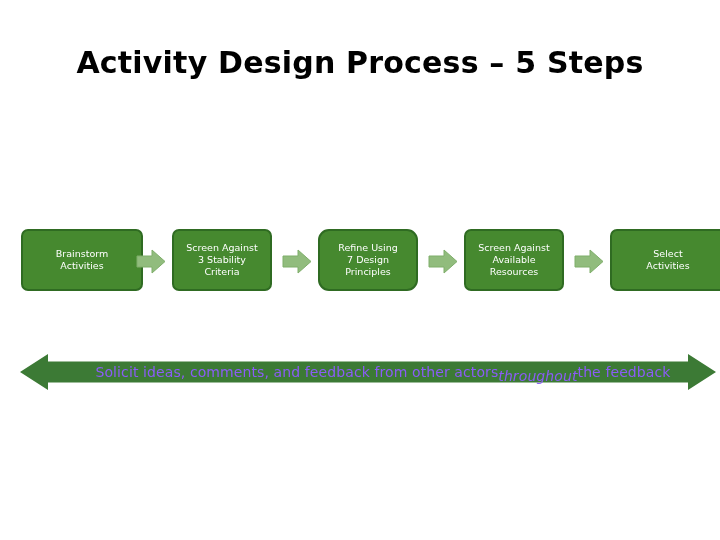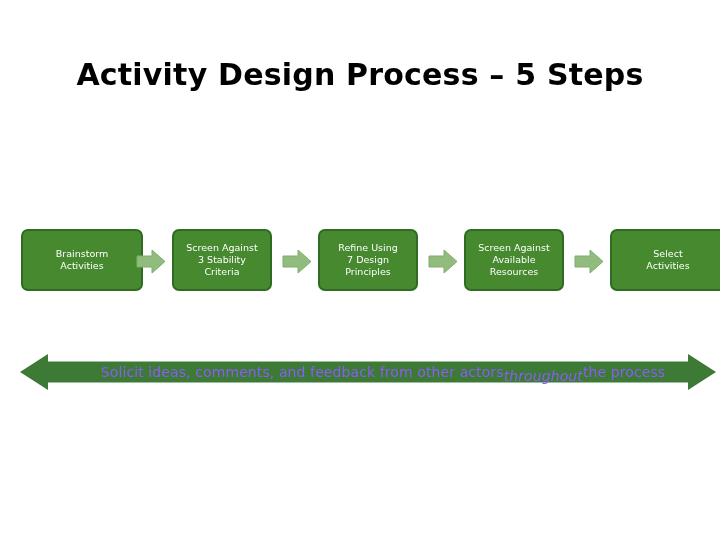--- a/index.html
+++ b/index.html
@@ -30,21 +30,20 @@
     top: 44px;
     width: 720px;
     text-align: center;
     font-family: "DejaVu Sans", sans-serif;
     font-weight: bold;
     font-size: 30px;
     line-height: 38px;
     letter-spacing: 0.2px;
     color: #000000;
     white-space: nowrap;
-    margin-top: 12px;
   }
 
   
   #step-chain {
     position: absolute;
     left: 0;
     top: 229px;
     width: 720px;
     height: 62px;
   }
@@ -67,21 +66,21 @@
     text-align: center;
     padding: 0 4px;
   }
   .step-box .step-label {
     display: block;
     width: 100%;
   }
 
   .step-box.b1 { left: 21px;  width: 122px; }
   .step-box.b2 { left: 172px; width: 100px; }
-  .step-box.b3 { left: 318px; width: 100px; }
+  .step-box.b3 { left: 318px; width: 100px; border-radius: 11px; }
   .step-box.b4 { left: 464px; width: 100px; }
   .step-box.b5 { left: 610px; width: 116px; }
 
   
   .step-arrow {
     position: absolute;
     top: 20px;
     width: 30px;
     height: 25px;
   }
@@ -181,17 +180,17 @@
 
   </div>
 
   <div id="feedback-banner">
     <svg viewBox="0 0 696 44" xmlns="http://www.w3.org/2000/svg">
       <path d="M0 22 L28 4 V11.5 H668 V4 L696 22 L668 40 V32.5 H28 V40 Z" fill="#3C7A35"></path>
     </svg>
     <div id="feedback-text">
       <span>Solicit ideas, comments, and feedback from other actors </span>
         <span class="it">throughout</span>
-        <span> the process</span>
+        <span> the feedback</span>
     </div>
   </div>
 
 </div>
 
 </body></html>

